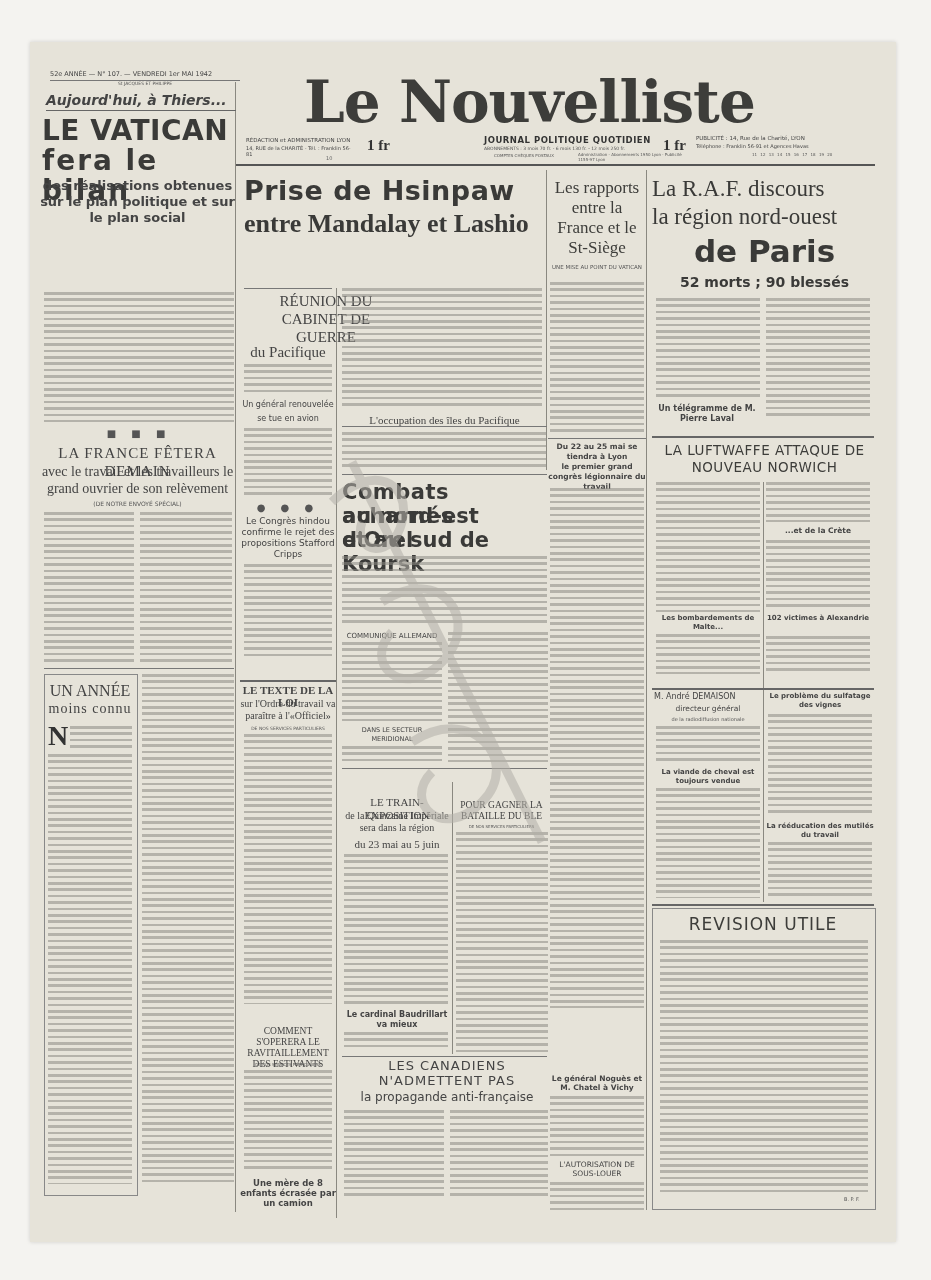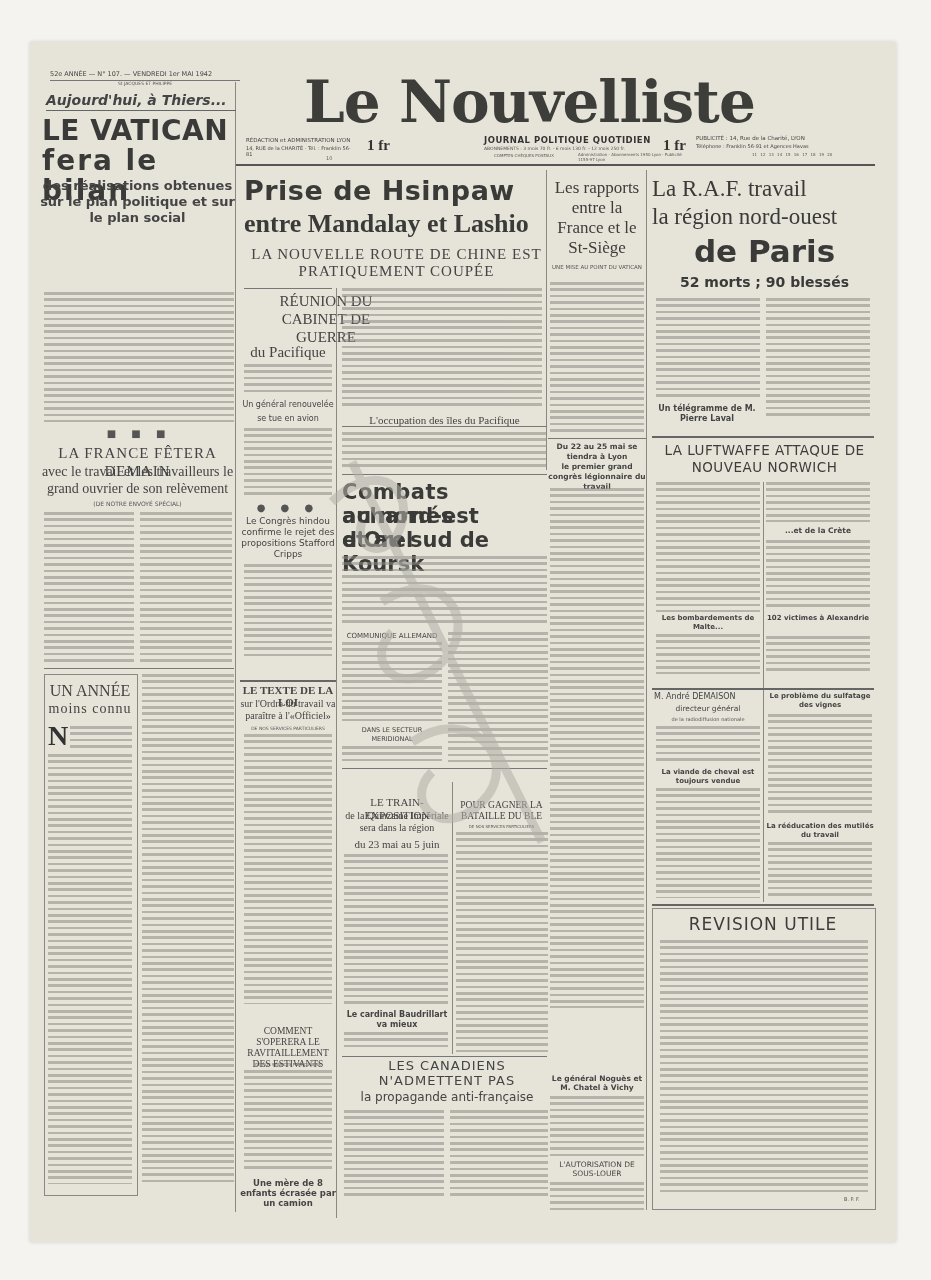--- a/index.html
+++ b/index.html
@@ -62,21 +62,20 @@
   <div class="abs" style="left:14px;top:632px;width:92px;height:520px;border:1px solid #888;"></div>
   <div class="abs cond c" style="left:16px;top:640px;width:88px;font-size:16px;line-height:18px;color:#444;">UN ANNÉE</div>
   <div class="abs cond c" style="left:16px;top:658px;width:88px;font-size:14px;line-height:18px;color:#444;letter-spacing:1px;">moins connu</div>
   <div class="abs cond bold" style="left:18px;top:680px;font-size:28px;line-height:28px;color:#333;">N</div>
   <div class="txt" style="left:40px;top:684px;width:62px;height:24px;">OTRE excellent confrère Jules Véran vient de recueillir...</div>
   <div class="txt" style="left:18px;top:712px;width:84px;height:430px;"></div>
   <div class="txt" style="left:112px;top:632px;width:92px;height:510px;"></div>
 
   <div class="abs sans bold" style="left:214px;top:134px;width:310px;font-size:27px;line-height:30px;color:#3a3a38;letter-spacing:.5px;">Prise de Hsinpaw</div>
   <div class="abs cond bold" style="left:214px;top:168px;width:310px;font-size:26px;line-height:28px;color:#3a3a38;">entre Mandalay et Lashio</div>
-  <div class="abs cond c" style="left:214px;top:204px;width:305px;font-size:15px;line-height:17px;color:#444;letter-spacing:1px;">LA NOUVELLE ROUTE DE CHINE EST PRATIQUEMENT COUPÉE</div>
   <div class="vrule" style="left:516px;top:128px;height:300px;"></div>
 
   <div class="abs" style="left:214px;top:246px;width:88px;border-top:1px solid #777;"></div>
   <div class="abs cond c" style="left:210px;top:250px;width:96px;font-size:15px;line-height:18px;color:#444;margin-left:38px;">RÉUNION DU CABINET DE GUERRE</div>
   <div class="abs cond c" style="left:210px;top:302px;width:96px;font-size:15px;color:#444;">du Pacifique</div>
   <div class="txt" style="left:214px;top:322px;width:88px;height:30px;">Washington, 30 avril. — Le Conseil de guerre du Pacifique s'est réuni hier à Washington...</div>
   <div class="abs sans c" style="left:210px;top:356px;width:96px;font-size:8px;line-height:14px;color:#444;">Un général renouvelée se tue en avion</div>
   <div class="txt" style="left:214px;top:386px;width:88px;height:70px;"></div>
   <div class="abs dots" style="left:214px;top:460px;width:88px;">● ● ●</div>
   <div class="abs sans c" style="left:210px;top:474px;width:96px;font-size:9px;line-height:11px;color:#444;">Le Congrès hindou confirme le rejet des propositions Stafford Cripps</div>
@@ -137,21 +136,21 @@
   <div class="abs sans bold c" style="left:518px;top:400px;width:98px;font-size:7.5px;line-height:10px;color:#444;">Du 22 au 25 mai se tiendra à Lyon</div>
   <div class="abs sans bold c" style="left:518px;top:420px;width:98px;font-size:7.5px;line-height:10px;color:#444;">le premier grand congrès légionnaire du travail</div>
   <div class="txt" style="left:520px;top:446px;width:94px;height:520px;"></div>
   <div class="vrule" style="left:616px;top:128px;height:1040px;"></div>
 
   <div class="abs sans bold c" style="left:518px;top:1032px;width:98px;font-size:7.5px;line-height:9px;color:#444;">Le général Noguès et M. Chatel à Vichy</div>
   <div class="txt" style="left:520px;top:1054px;width:94px;height:60px;"></div>
   <div class="abs sans c" style="left:518px;top:1118px;width:98px;font-size:7.5px;line-height:9px;color:#444;">L'AUTORISATION DE SOUS-LOUER</div>
   <div class="txt" style="left:520px;top:1140px;width:94px;height:30px;"></div>
 
-  <div class="abs cond" style="left:622px;top:134px;width:225px;font-size:23px;line-height:26px;color:#3a3a38;">La R.A.F. travail</div>
+  <div class="abs cond" style="left:622px;top:134px;width:225px;font-size:23px;line-height:26px;color:#3a3a38;">La R.A.F. discours</div>
   <div class="abs cond" style="left:622px;top:162px;width:225px;font-size:23px;line-height:26px;color:#3a3a38;">la région nord-ouest</div>
   <div class="abs sans bold c" style="left:622px;top:192px;width:225px;font-size:31px;line-height:34px;color:#3a3a38;">de Paris</div>
   <div class="abs sans bold c" style="left:622px;top:232px;width:225px;font-size:14px;color:#3a3a38;">52 morts ; 90 blessés</div>
   <div class="txt" style="left:626px;top:256px;width:104px;height:100px;">Vichy, 30 avril. — On apprend que l'aviation britannique a bombardé...</div>
   <div class="txt" style="left:736px;top:256px;width:104px;height:120px;"></div>
   <div class="abs sans bold c" style="left:622px;top:362px;width:110px;font-size:8px;line-height:10px;color:#444;">Un télégramme de M. Pierre Laval</div>
 
   <div class="rule" style="left:622px;top:394px;width:222px;height:2px;background:#666;"></div>
   <div class="abs sans c" style="left:622px;top:400px;width:225px;font-size:13.5px;line-height:17px;color:#3d3d3a;letter-spacing:.5px;">LA LUFTWAFFE ATTAQUE DE NOUVEAU NORWICH</div>
   <div class="txt" style="left:626px;top:440px;width:104px;height:130px;"></div>

